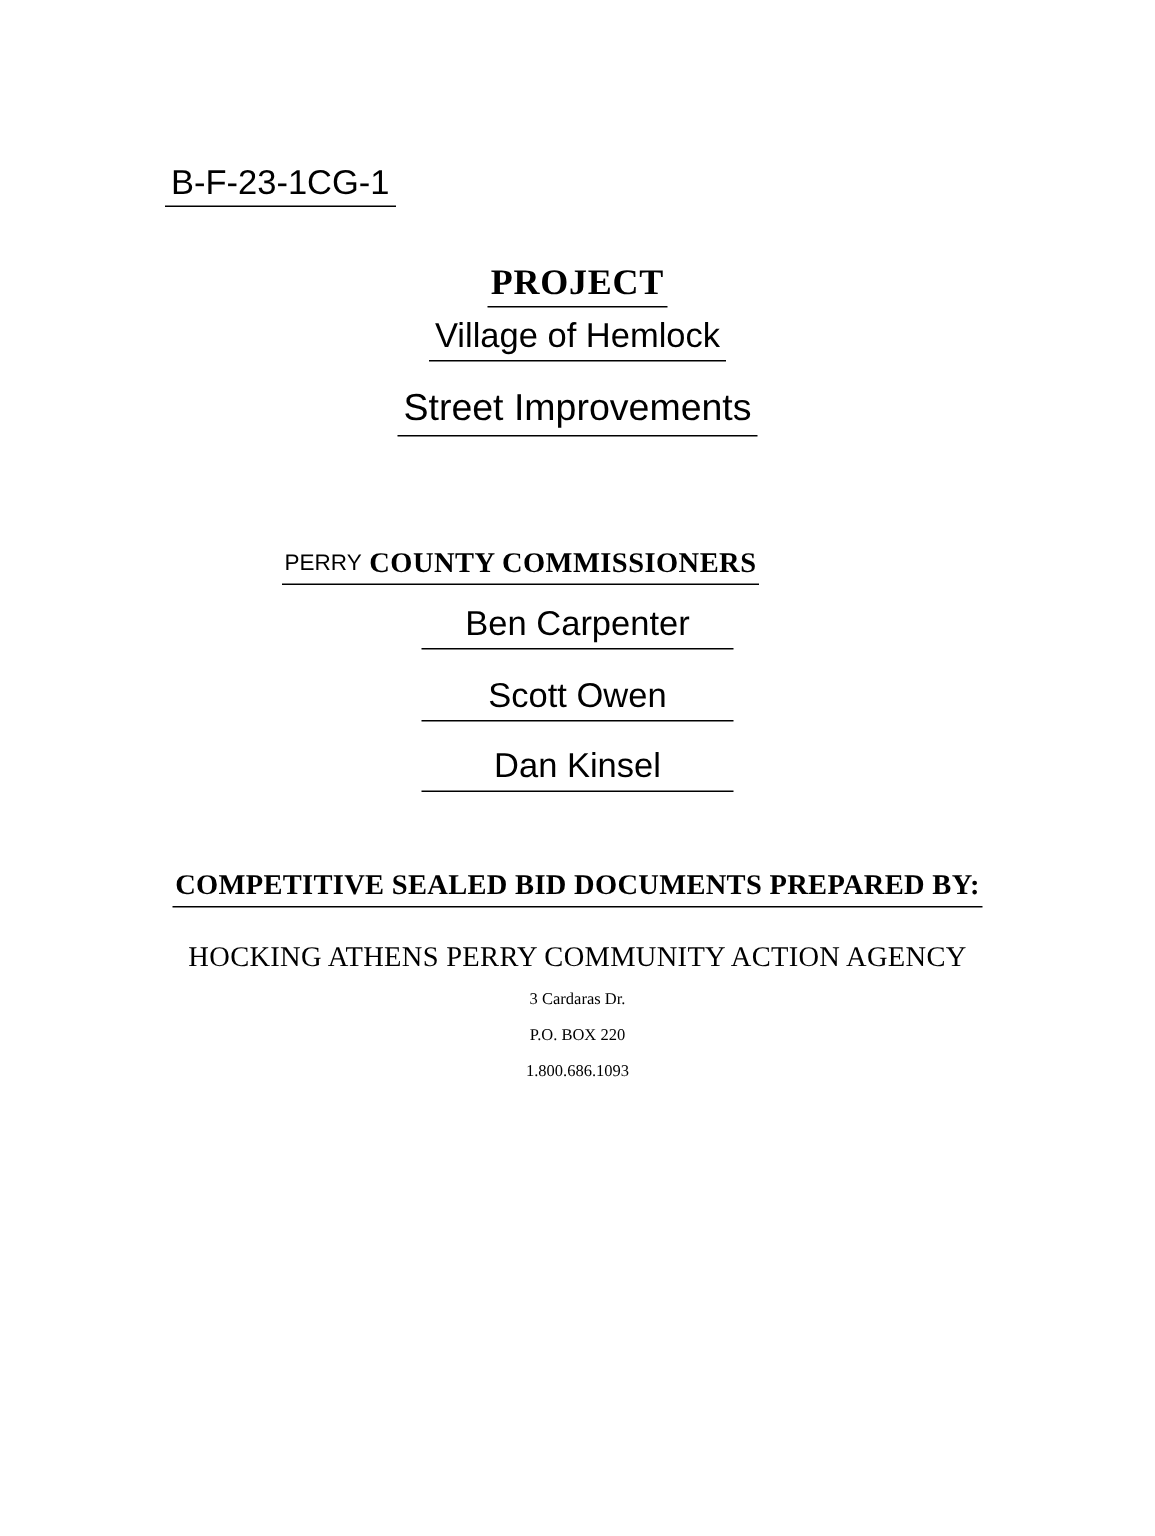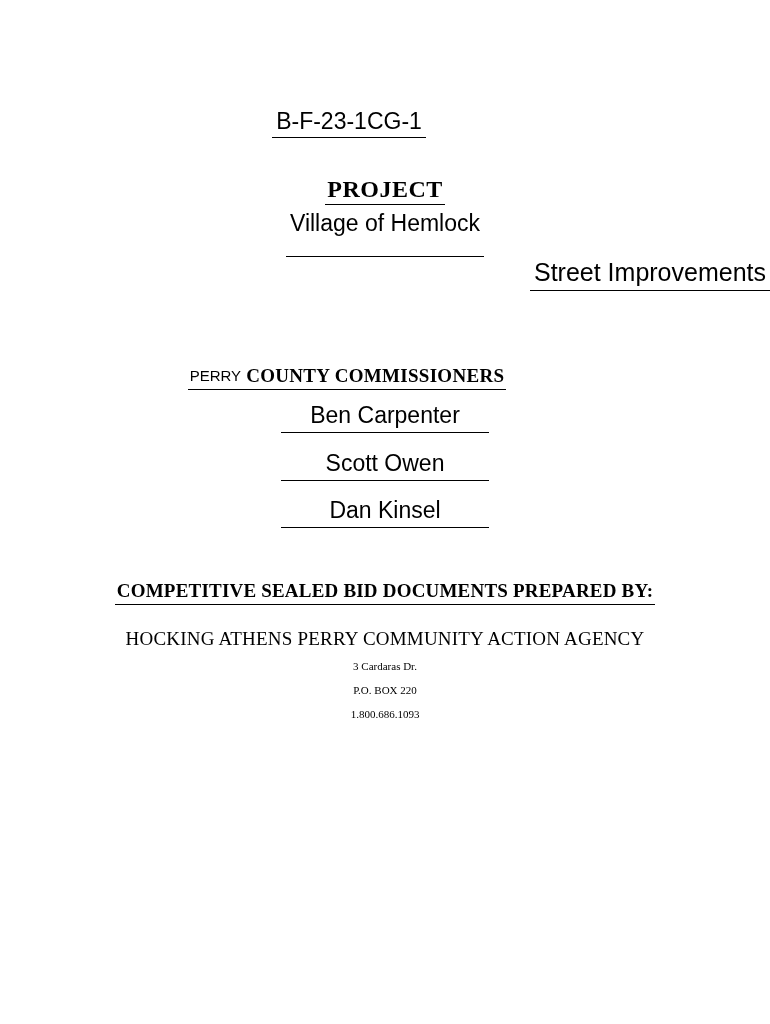--- a/index.html
+++ b/index.html
@@ -28,22 +28,21 @@
     border-bottom: 1px solid #000;
     padding-bottom: 1px;
   }
 
   
   .docnum-row {
     position: absolute;
     top: 108px;
     left: 0;
     width: 616px;
-    text-align: center;
-    padding-left: 82px;
+    padding-left: 110px;
     box-sizing: border-box;
   }
   .docnum {
     font-family: "Liberation Sans", sans-serif;
     font-size: 23px;
     letter-spacing: 0px;
     padding: 0 4px 2px 4px;
   }
 
   
@@ -64,29 +63,29 @@
   .project-line1-row {
     position: absolute;
     top: 210px;
     left: 0;
     width: 770px;
     text-align: center;
   }
   .project-line1 {
     font-family: "Liberation Sans", sans-serif;
     font-size: 23px;
-    padding: 0 4px 19px 4px;
+    padding: 0 4px 3px 4px;
   }
 
   .project-line2-row {
     position: absolute;
     top: 258px;
     left: 0;
     width: 770px;
-    text-align: right;
+    text-align: center;
   }
   .project-line2 {
     font-family: "Liberation Sans", sans-serif;
     font-size: 25px;
     padding: 0 4px 3px 4px;
   }
 
   
   .commissioners-head-row {
     position: absolute;

